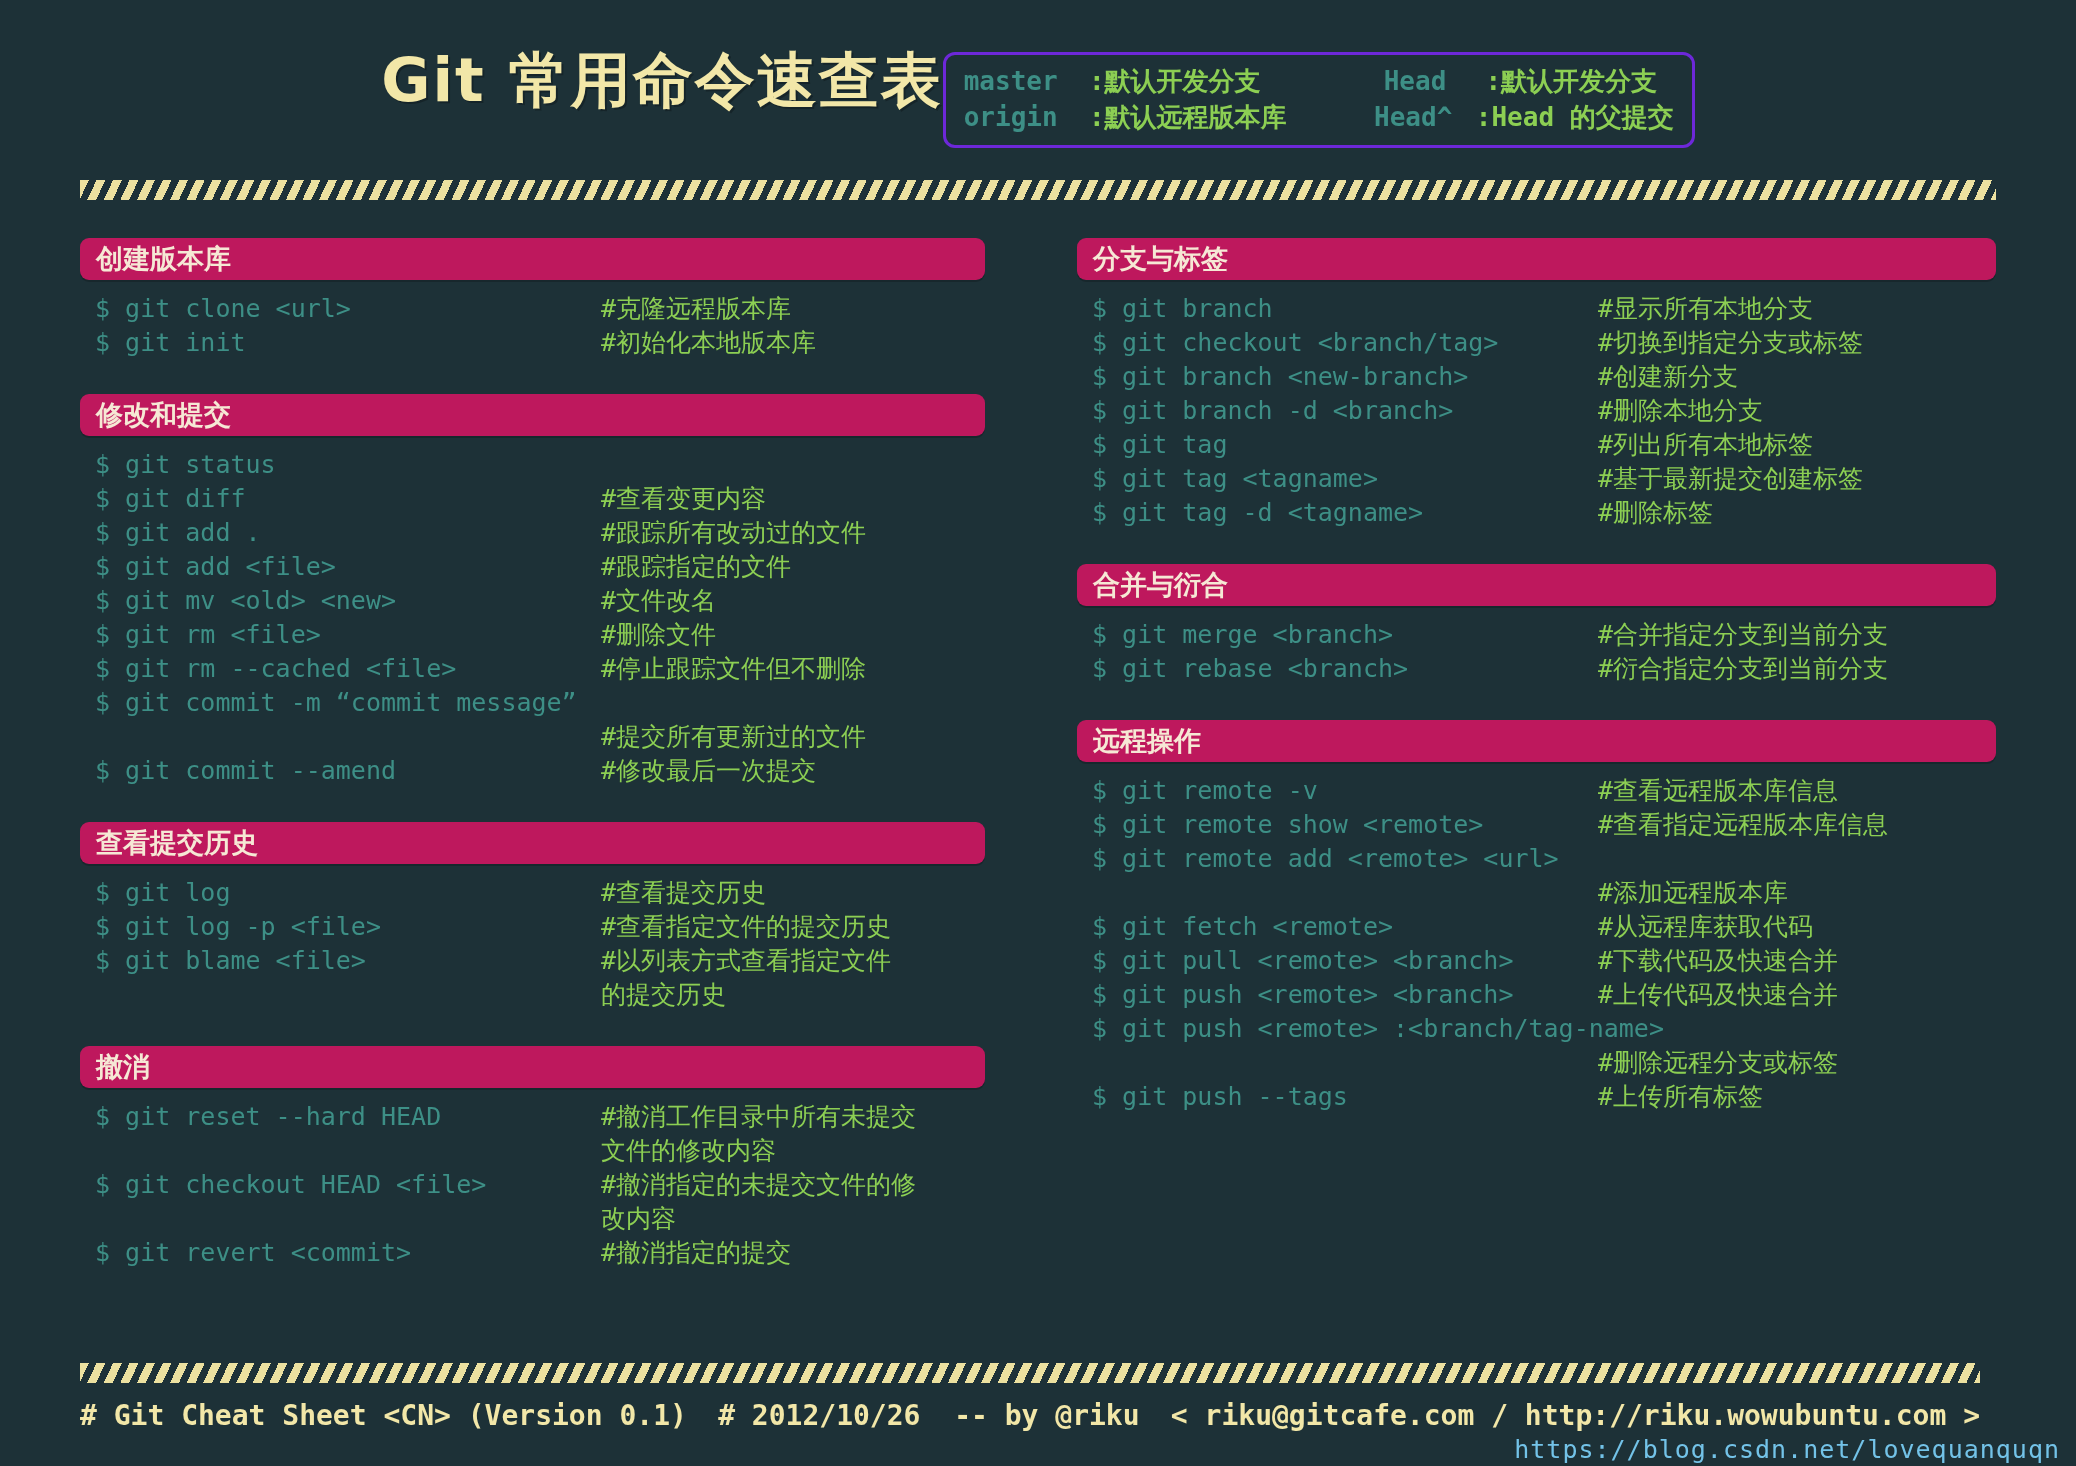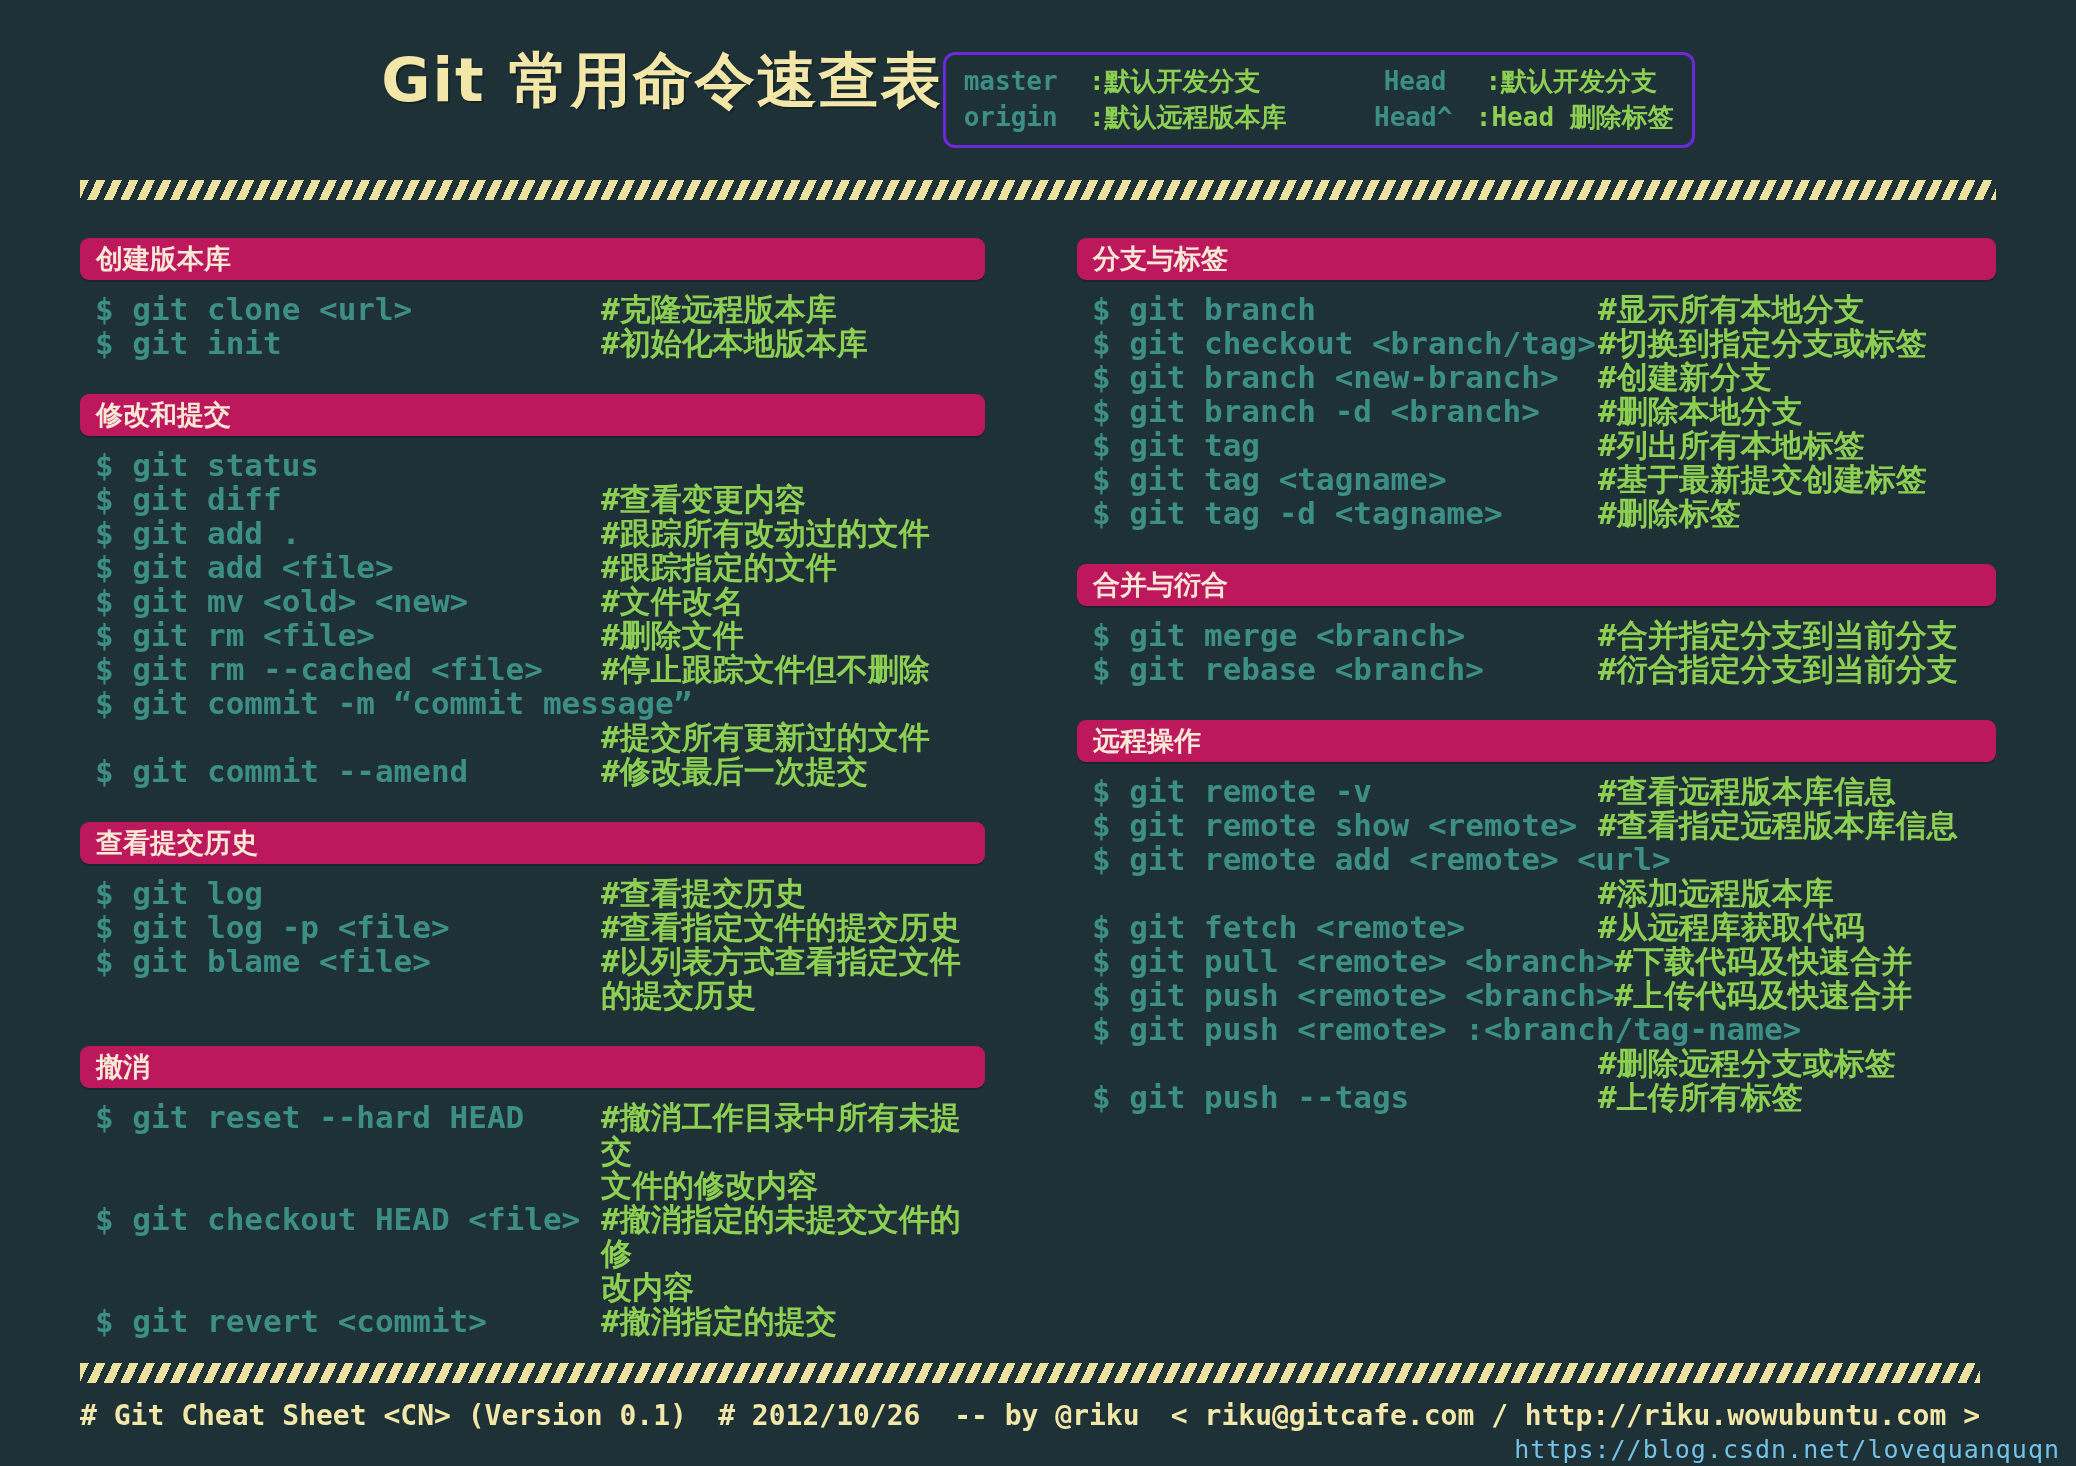--- a/index.html
+++ b/index.html
@@ -41,21 +41,21 @@
   .column{width:905px;}
   .column.col-right{flex:1;}
   .section{margin-bottom:34px;}
   .bar{
     background:#be185d;color:#f6e8d5;border-radius:9px;
     font-family:"DejaVu Sans","Liberation Sans",sans-serif;font-weight:bold;
     font-size:27px;line-height:42px;padding:0 16px;margin-bottom:12px;
     box-shadow:0 2px 0 rgba(0,0,0,.2);
   }
   .rows{padding-left:15px;}
-  .row{display:flex;font-size:31px;line-height:34px;font-weight:bold;}
+  .row{display:flex;font-size:25px;line-height:34px;font-weight:normal;}
   .cmd{flex:0 0 506px;color:#3d8f86;white-space:pre;overflow:visible;}
   .comment{flex:1;color:#8ccf53;white-space:pre-wrap;}
 
   
   .footer{position:absolute;left:80px;right:96px;bottom:34px;}
   .footer .hatch{margin-top:0;}
   .footer-text{
     display:flex;justify-content:space-between;margin-top:16px;
     color:#f2e7a8;font-size:28px;font-weight:bold;white-space:pre;
   }
@@ -83,21 +83,21 @@
           <span class="desc">:默认开发分支</span>
         </span>
       </div>
       <div class="legend-row">
         <span class="legend-group g1">
           <span class="key">origin</span>
           <span class="desc">:默认远程版本库</span>
         </span>
         <span class="legend-group g2">
           <span class="key">Head^</span>
-          <span class="desc">:Head 删除标签</span>
+          <span class="desc">:Head 的父提交</span>
         </span>
       </div>
     </div>
   </div>
 
   <div class="hatch"></div>
 
   <div class="columns">
       <div class="column col-left">
         <div class="section">

